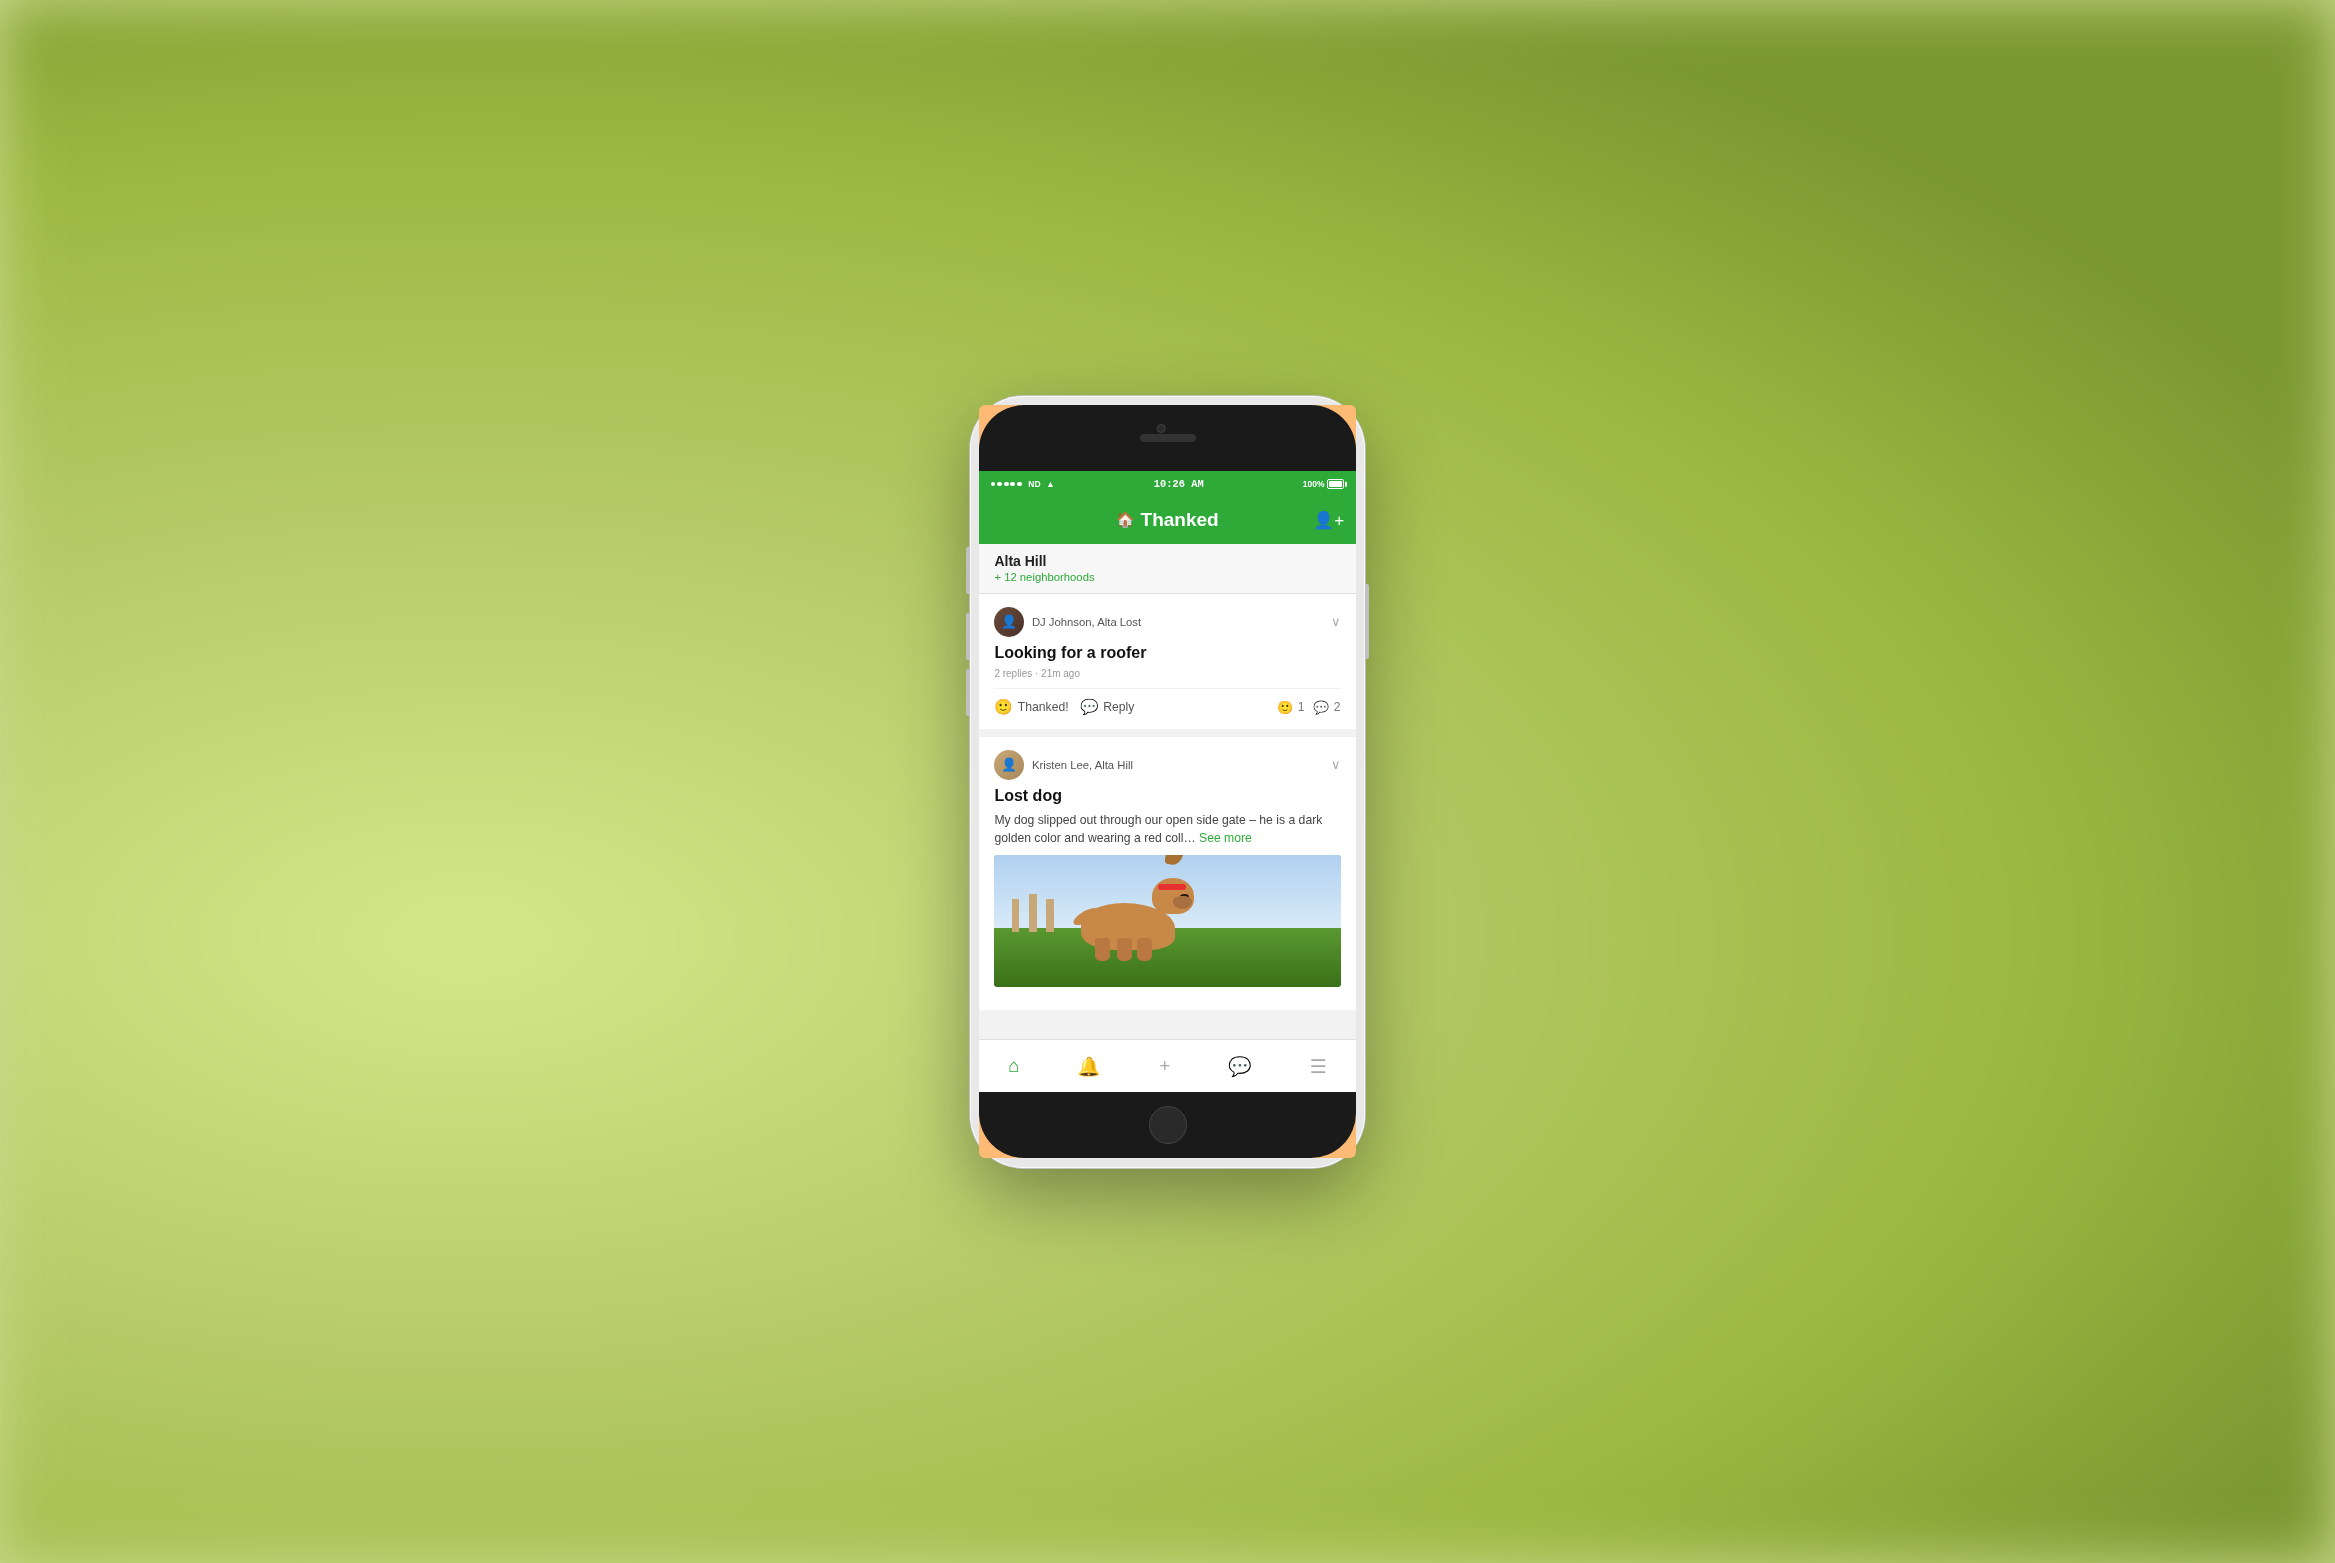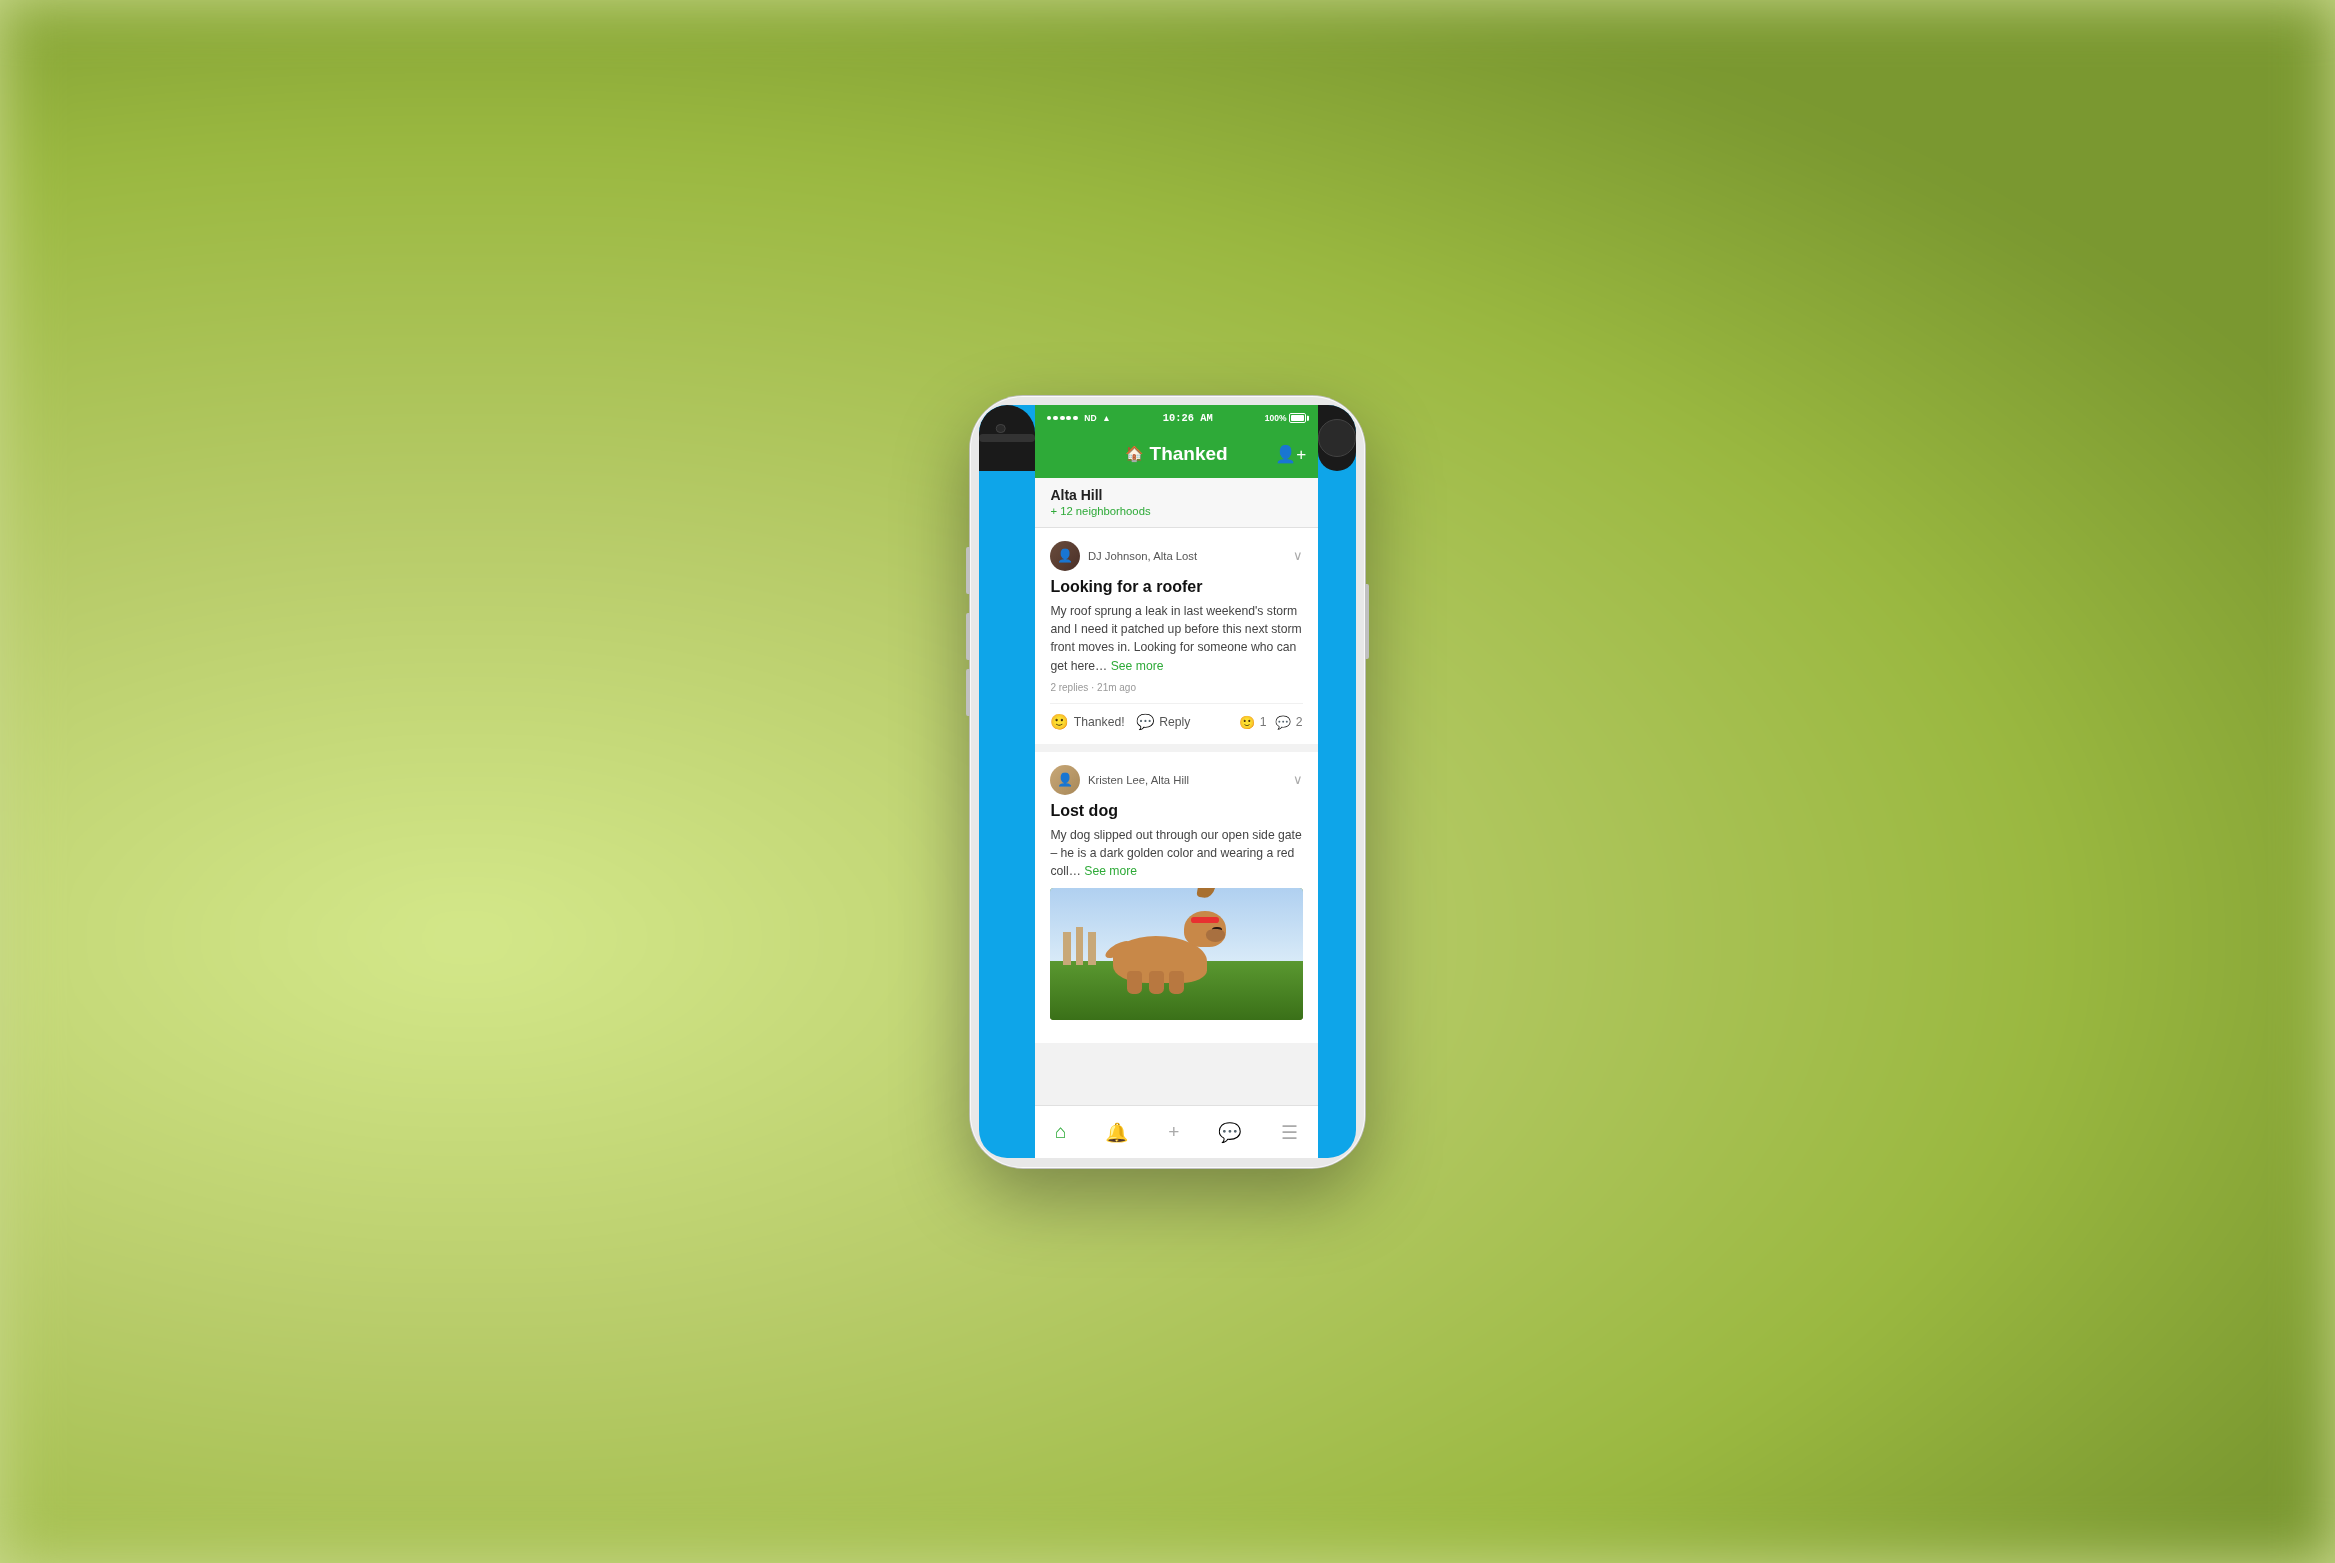--- a/index.html
+++ b/index.html
@@ -63,25 +63,25 @@
       width: 3.8px;
       height: 75px;
       background: #c0c0c0;
       border-radius: 0 1.9px 1.9px 0;
     }
 
     
     .phone-screen {
       width: 100%;
       height: 100%;
-      background: #0ea5e9;
-      border-radius: 28px;
+      background: #fdba74;
+      border-radius: 6px;
       overflow: hidden;
       display: flex;
-      flex-direction: row;
+      flex-direction: column;
     }
 
     
     .phone-bezel-top {
       background: #1a1a1a;
       height: 66px;
       display: flex;
       align-items: center;
       justify-content: center;
       flex-shrink: 0;
@@ -657,24 +657,20 @@
           <div class="post-header">
             <div class="post-author-row">
               <div class="avatar avatar-1">
                 <div class="avatar-face">👤</div>
               </div>
               <span class="post-author-name">DJ Johnson, Alta Lost</span>
             </div>
             <span class="expand-icon">∨</span>
           </div>
           <div class="post-title">Looking for a roofer</div>
-          <div class="post-body">
-            <span>My roof sprung a leak in last weekend's storm and I need it patched up before this next storm front moves in. Looking for someone who can get here…</span>
-            <span class="see-more">See more</span>
-          </div>
           <div class="post-meta">2 replies · 21m ago</div>
           <div class="post-actions">
             <button class="action-btn">
               <span class="thanked-icon">🙂</span>
               <span>Thanked!</span>
             </button>
             <button class="action-btn">
               <span class="action-icon">💬</span>
               <span>Reply</span>
             </button>

